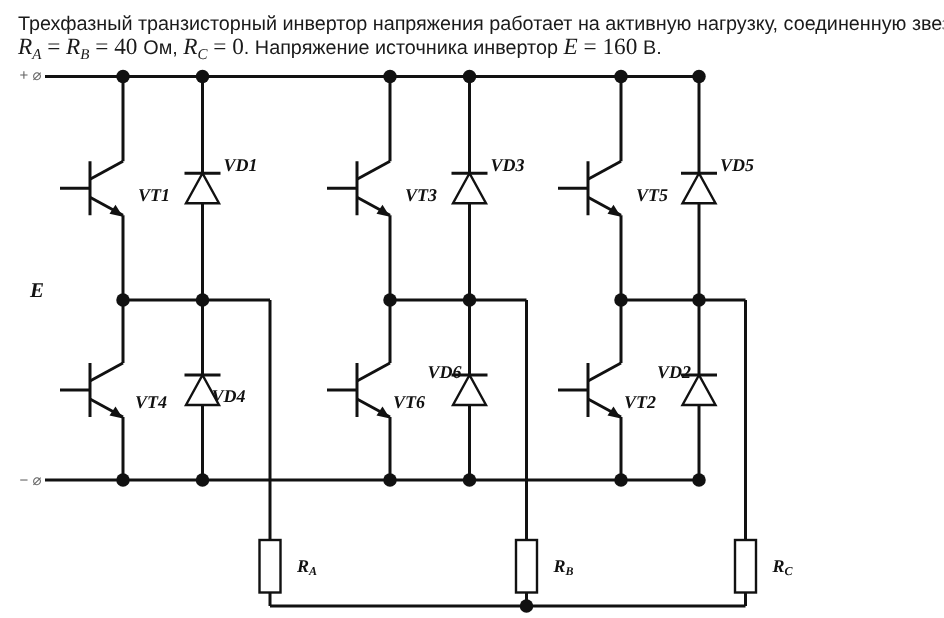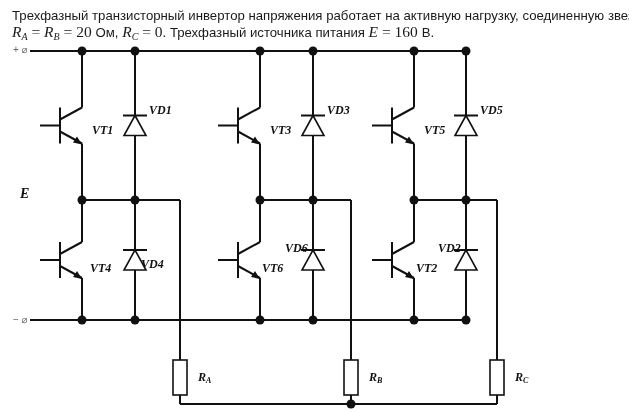--- a/index.html
+++ b/index.html
@@ -14,21 +14,21 @@
   .term { font-family:"Liberation Sans", sans-serif; font-size:10px; fill:#666; }
   .w { stroke:#111; stroke-width:2; fill:none; }
   .d { stroke:#111; stroke-width:1.6; fill:#fff; }
 </style>
 </head>
 <body>
 
 <div class="prompt">
   <div class="line">Трехфазный транзисторный инвертор напряжения работает на активную нагрузку, соединенную звездой:</div>
   <div class="line">
-    <span class="math"><span>R</span><sub>A</sub></span><span class="mathup"> = </span><span class="math"><span>R</span><sub>B</sub></span><span class="mathup"> = 20 </span><span>Ом, </span><span class="math"><span>R</span><sub>C</sub></span><span class="mathup"> = 0</span><span>. Трехфазный источника питания </span><span class="math">E</span><span class="mathup"> = 160 </span><span>В.</span>
+    <span class="math"><span>R</span><sub>A</sub></span><span class="mathup"> = </span><span class="math"><span>R</span><sub>B</sub></span><span class="mathup"> = 40 </span><span>Ом, </span><span class="math"><span>R</span><sub>C</sub></span><span class="mathup"> = 0</span><span>. Напряжение источника инвертор </span><span class="math">E</span><span class="mathup"> = 160 </span><span>В.</span>
   </div>
 </div>
 
 <svg id="circuit" width="629" height="412" viewBox="0 0 629 412">
 
   <text class="term" x="13" y="53">+ ⌀</text>
   <text class="term" x="13" y="323">− ⌀</text>
   <line class="w" x1="30" y1="51" x2="466" y2="51"></line>
   <line class="w" x1="30" y1="320" x2="466" y2="320"></line>
   <text class="lbl" x="20" y="198" style="font-size:14px">E</text>

